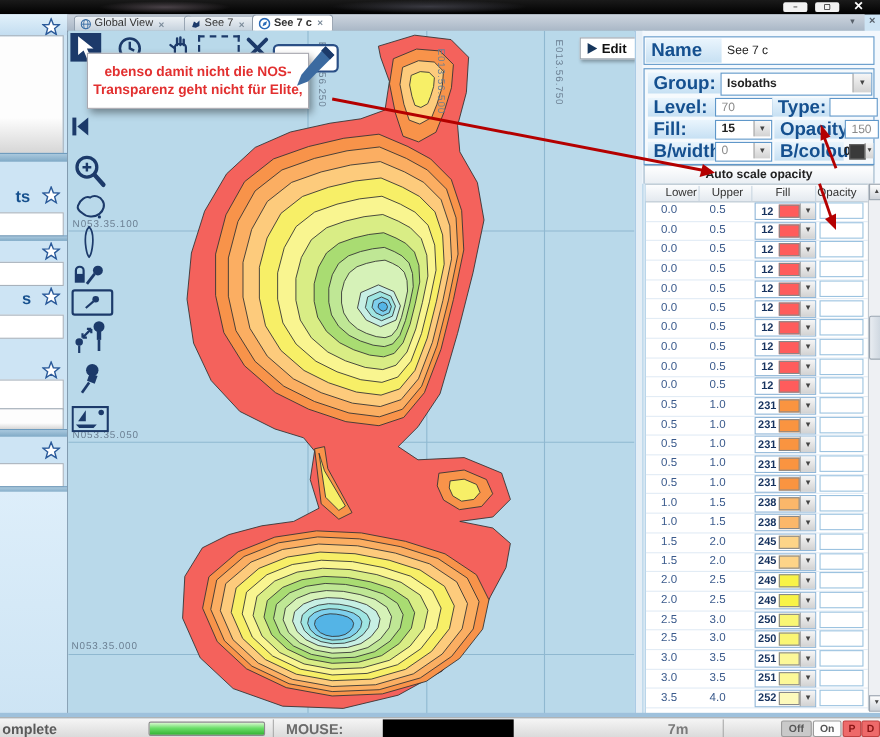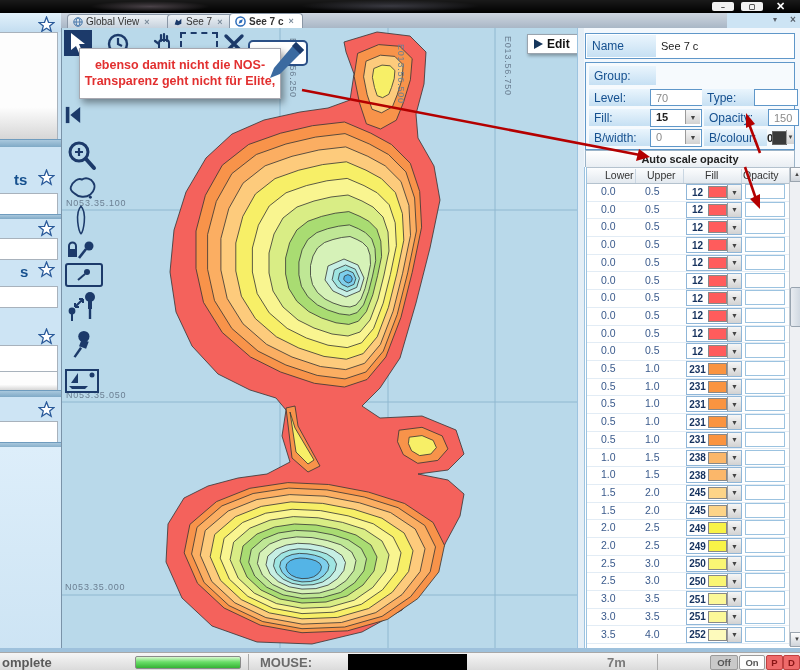--- a/index.html
+++ b/index.html
@@ -18,21 +18,21 @@
   .closeglyph{top:0;color:#fff;font-size:11px;font-weight:bold;line-height:12px;}
   
   .sidebar{left:0;top:13px;width:61px;height:639px;background:#cde4f4;border-right:1px solid #7a93a8;}
   .sb-head{left:0;width:61px;background:linear-gradient(#e2f1fb,#c3ddf0);}
   .sb-box{left:-6px;width:62px;background:#fff;border:1px solid #a8b2bc;}
   .sb-box.gray{background:linear-gradient(#fdfdfd 70%,#d6d6d6);}
   .sb-div{left:0;width:61px;background:linear-gradient(#a9c8dd,#7fa9c6);border-top:1px solid #6f9cbe;}
   .sb-frag{color:#16508e;font-weight:bold;font-size:15px;}
   .star{width:17px;height:17px;}
   
-  .tabstrip{left:61px;top:13px;width:666px;height:15px;
+  .tabstrip{left:61px;top:13px;width:725px;height:15px;
     background:linear-gradient(#cdd5df,#a9b7c6);border-bottom:1px solid #8795a5;}
   .tab{top:1px;height:13px;border:1px solid #8a97a6;border-bottom:none;
     border-radius:4px 4px 0 0;background:linear-gradient(#eef2f6,#c6d2dd);
     font-size:10px;color:#333;display:flex;align-items:center;gap:3px;padding:0 5px;}
   .tab.active{background:#fff;height:14px;top:0;font-weight:bold;}
   .tabx{color:#7a8a99;font-size:9px;font-weight:bold;margin-left:2px;}
   
   .maparea{left:62px;top:28px;width:515px;height:623px;background:#b9d9ea;overflow:hidden;}
   .tool{display:flex;align-items:center;justify-content:center;}
   .notebox{background:#fff;border:1px solid #a8a8b0;box-shadow:3px 4px 7px rgba(0,0,0,.4);
@@ -40,22 +40,22 @@
     padding:8px 4px;z-index:20;}
   .editbtn{background:#fff;border:1px solid #9aa4ae;box-shadow:1px 2px 3px rgba(0,0,0,.3);
     font-size:12px;font-weight:bold;color:#111;display:flex;align-items:center;gap:4px;
     padding:0 6px;z-index:15;}
   
   .splitter{left:577px;top:28px;width:7px;height:623px;background:#e4eef6;
     border-left:1px solid #9cc3e0;border-right:1px solid #9cc3e0;}
   
   .rightpanel{left:584px;top:28px;width:216px;height:623px;background:#f3f8fd;font-size:11px;}
   .pbox{border:1px solid #5f97c9;background:#fff;}
-  .plabel{background:linear-gradient(#eaf5fd,#c6e0f3);color:#15508f;font-weight:normal;
-    font-size:12px;display:flex;align-items:center;padding-left:5px;}
+  .plabel{background:linear-gradient(#eaf5fd,#c6e0f3);color:#15508f;font-weight:bold;
+    font-size:17px;display:flex;align-items:center;padding-left:5px;}
   .pval{color:#222;font-size:11px;display:flex;align-items:center;padding-left:5px;}
   .gray-val{color:#8a8a8a;}
   .ddbtn{background:linear-gradient(#f6f6f6,#d2d2d2);border-left:1px solid #9a9a9a;
     color:#444;font-size:7px;display:flex;align-items:center;justify-content:center;}
   .autobtn{background:linear-gradient(#fff,#e9eef3);border:1px solid #9cb4c8;
     font-weight:bold;color:#222;font-size:11px;text-align:center;line-height:16px;}
   
   .thead{background:linear-gradient(#fcfdfe,#e3e9ef);border-bottom:1px solid #b4c2ce;
     border-top:1px solid #b4c2ce;color:#333;font-size:10.5px;}
   .thead span{position:absolute;top:1px;}
@@ -340,20 +340,24 @@
 
   <div class="abs rightpanel">
 
     <div class="abs pbox" style="left:1px;top:5px;width:208px;height:24px;">
       <div class="plabel abs" style="left:1px;top:1px;width:64px;height:22px;">Name</div>
       <div class="pval abs" style="left:70px;top:1px;width:136px;height:22px;">See 7 c</div>
     </div>
 
     <div class="abs pbox" style="left:1px;top:34px;width:208px;height:86px;background:#f6fafd;">
       <div class="plabel abs" style="left:3px;top:3px;width:62px;height:19px;">Group:</div>
+      <div class="abs pbox" style="left:69px;top:3px;width:136px;height:19px;">
+        <div class="pval abs" style="left:0;top:0;width:118px;height:17px;font-weight:bold;">Isobaths</div>
+        <div class="ddbtn abs" style="left:119px;top:0;width:16px;height:17px;">▼</div>
+      </div>
       <div class="plabel abs" style="left:3px;top:26px;width:58px;height:17px;">Level:</div>
       <div class="abs pbox pval gray-val" style="left:64px;top:26px;width:46px;height:15px;">70</div>
       <div class="plabel abs" style="left:116px;top:26px;width:50px;height:17px;">Type:</div>
       <div class="abs pbox pval" style="left:168px;top:26px;width:37px;height:15px;"></div>
       <div class="plabel abs" style="left:3px;top:46px;width:58px;height:17px;">Fill:</div>
       <div class="abs pbox" style="left:64px;top:46px;width:50px;height:16px;">
         <div class="pval abs" style="left:0;top:0;width:32px;height:14px;font-weight:bold;">15</div>
         <div class="ddbtn abs" style="left:34px;top:0;width:14px;height:14px;">▼</div>
       </div>
       <div class="plabel abs" style="left:118px;top:46px;width:62px;height:17px;">Opacity:</div>

